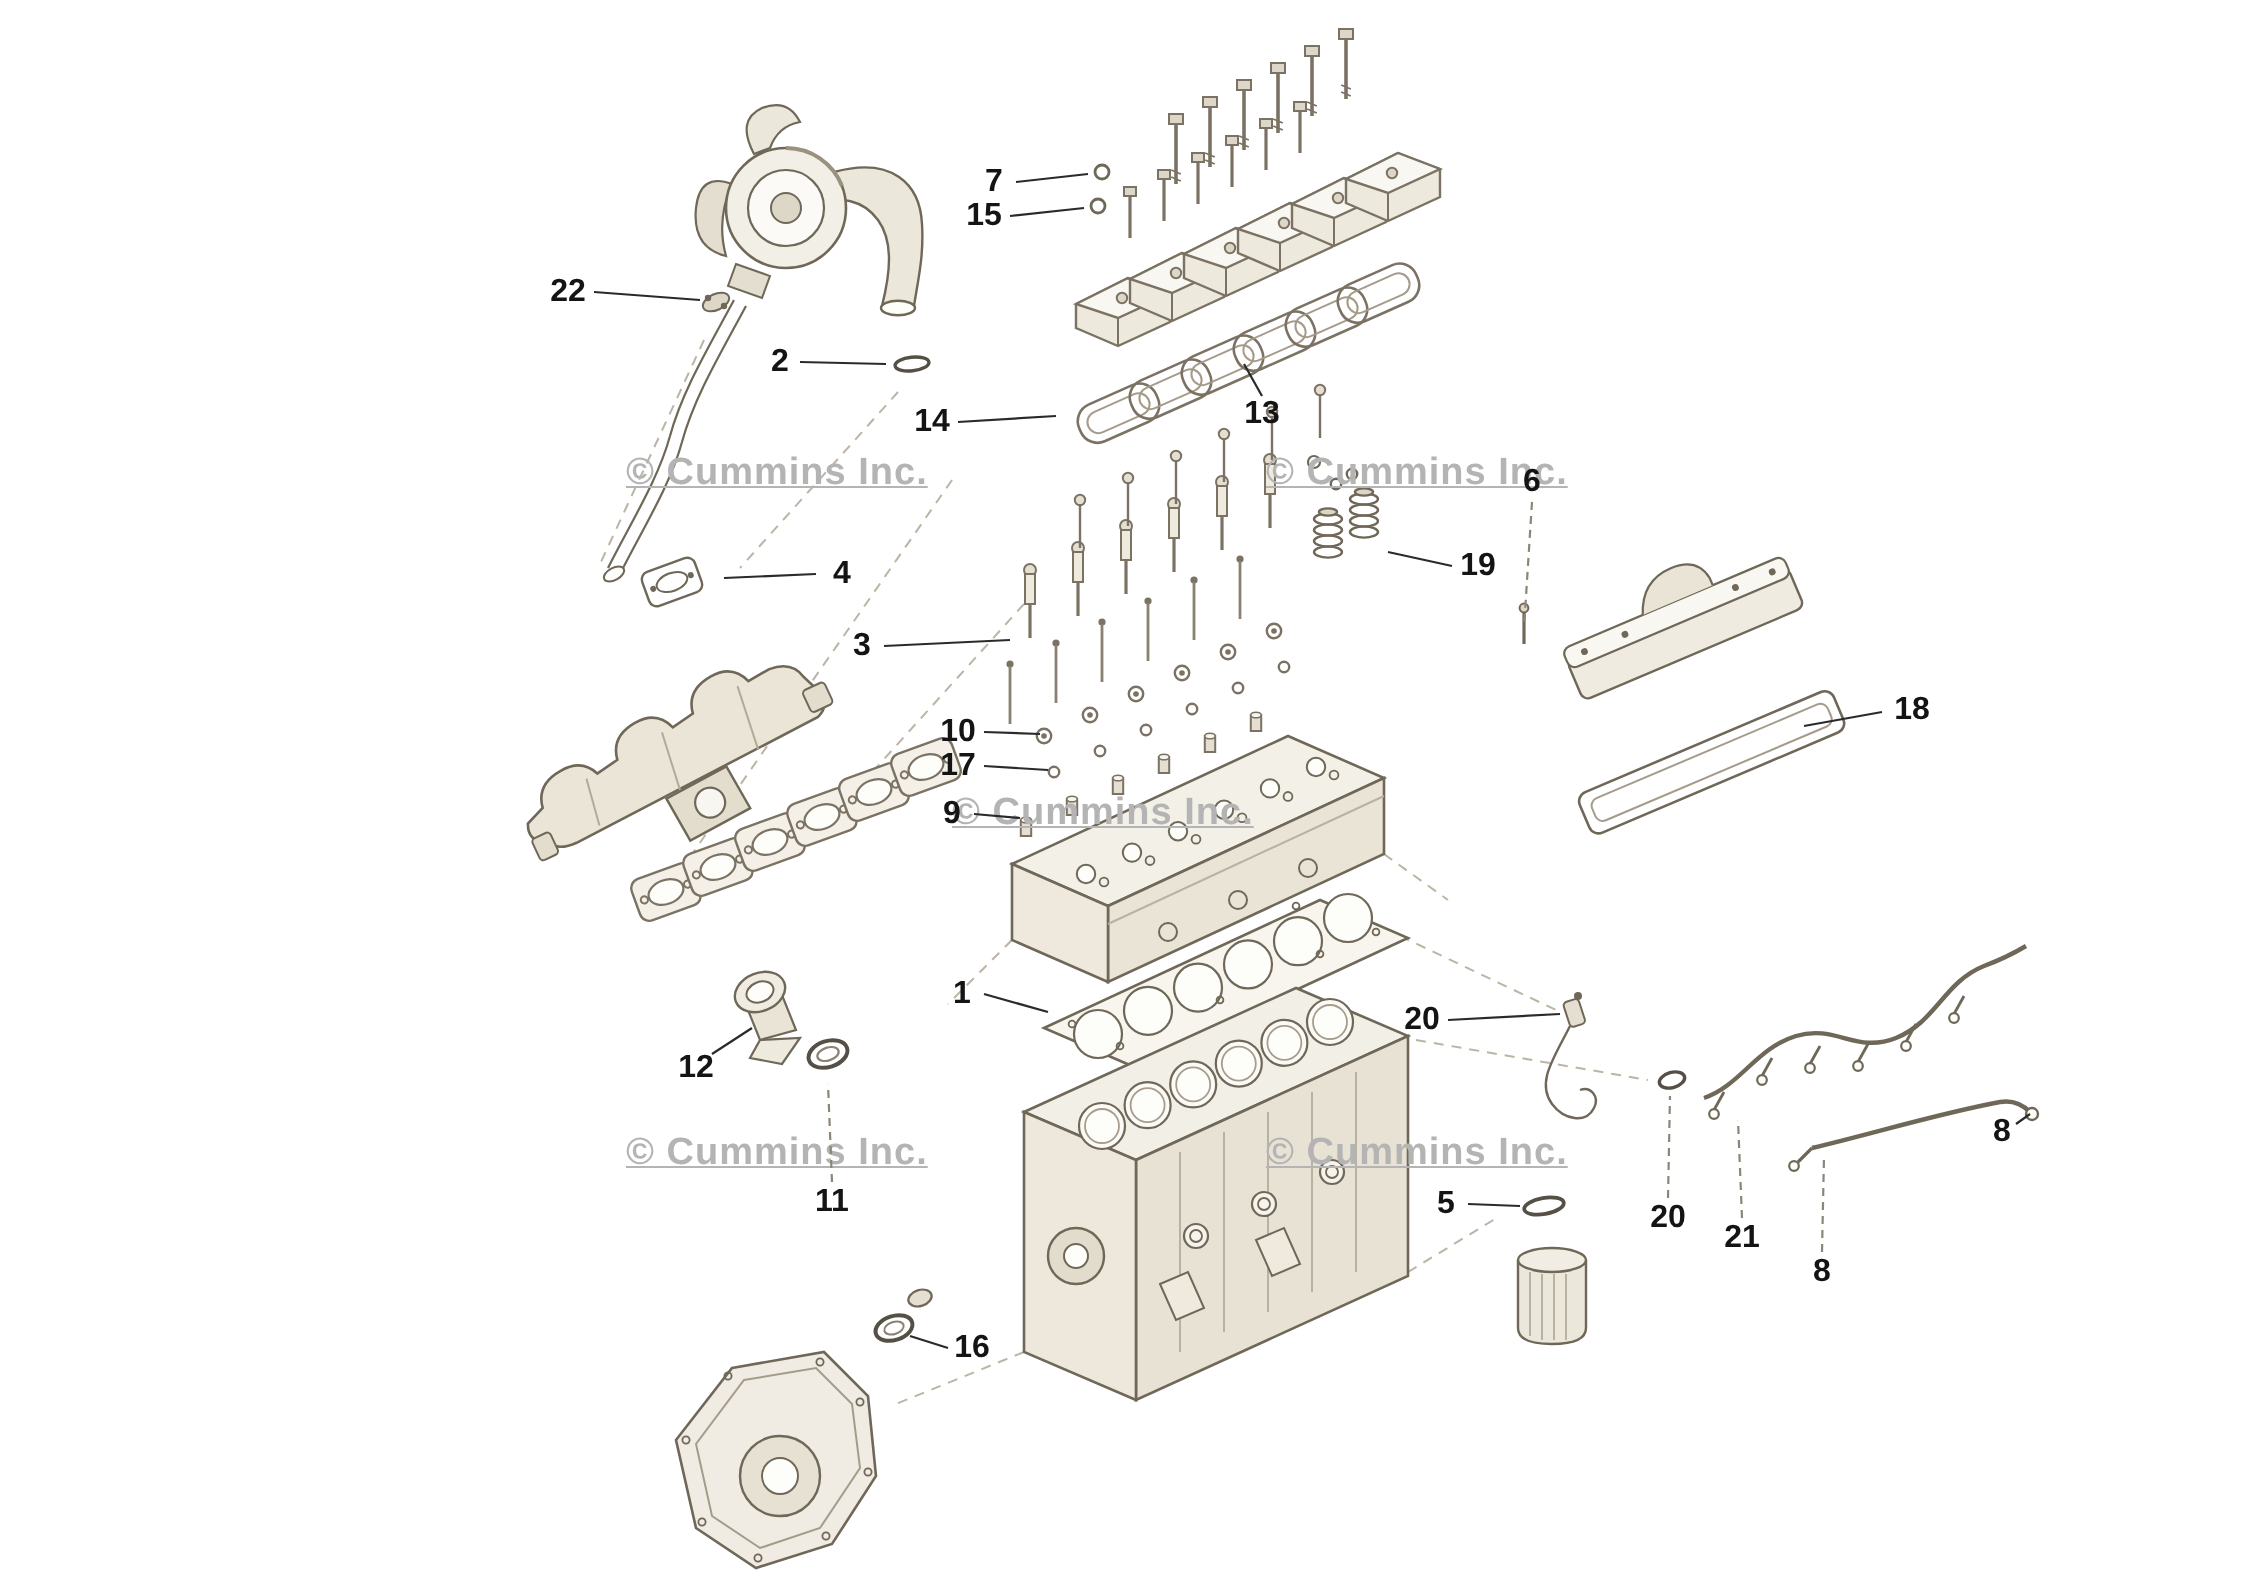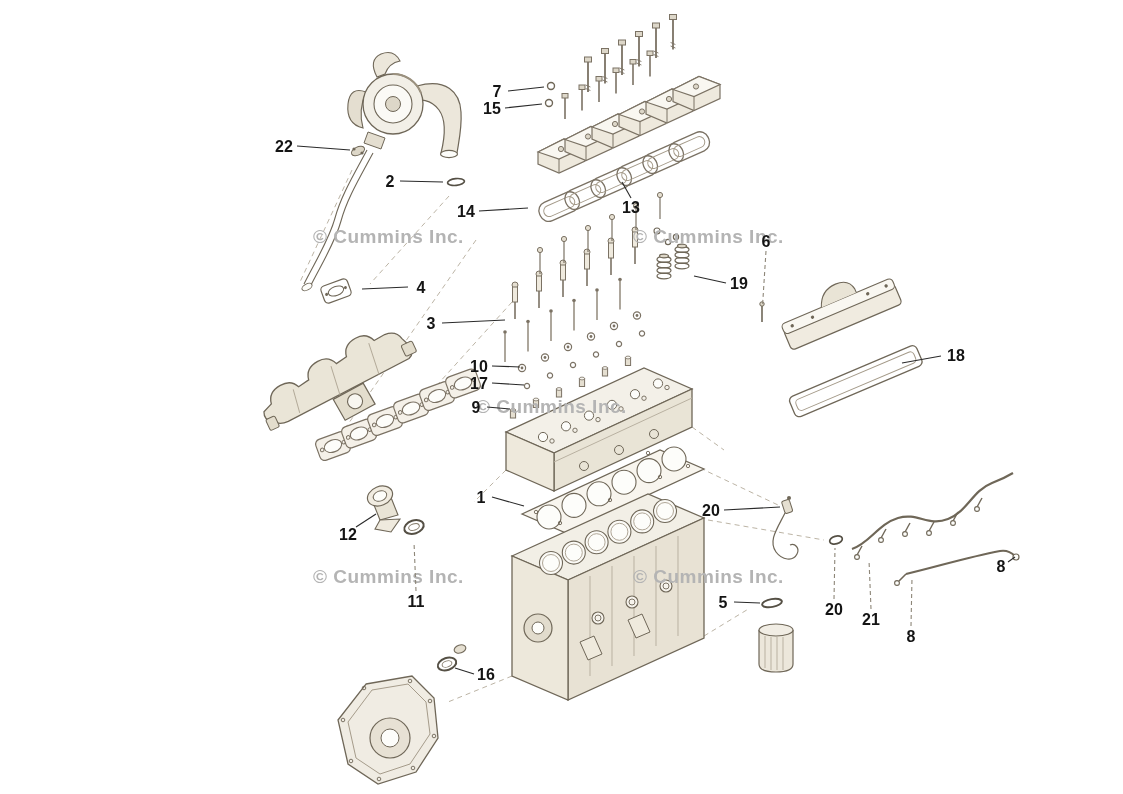--- a/index.html
+++ b/index.html
@@ -2,21 +2,21 @@
 <html><head>
 <meta charset="utf-8">
 <title>Engine Parts Exploded Diagram</title>
 <style>
   html,body{margin:0;padding:0;background:#ffffff;}
   #canvas{position:relative;width:1123px;height:794px;background:#ffffff;overflow:hidden;
           font-family:"Liberation Sans",sans-serif;}
   #art{position:absolute;left:0;top:0;z-index:1;}
   #wm-layer{position:absolute;left:0;top:0;width:100%;height:100%;z-index:2;pointer-events:none;}
   .watermark{position:absolute;font-weight:700;font-size:19px;letter-spacing:.5px;
-             color:#b4b4b4;mix-blend-mode:multiply;white-space:nowrap;}
+             color:#b4b4b4;mix-blend-mode:multiply;white-space:nowrap;text-decoration:underline;}
   #callout-layer{position:absolute;left:0;top:0;z-index:3;}
   .callout-num{font-family:"Liberation Sans",sans-serif;font-weight:700;font-size:16px;
                fill:#141414;text-anchor:middle;dominant-baseline:central;}
   .leader{fill:none;stroke:#2a2a2a;stroke-width:1.1;}
   .leader.dashed{stroke:#8d8678;stroke-dasharray:4 3;}
 </style>
 </head>
 <body>
 
 <div id="canvas">

